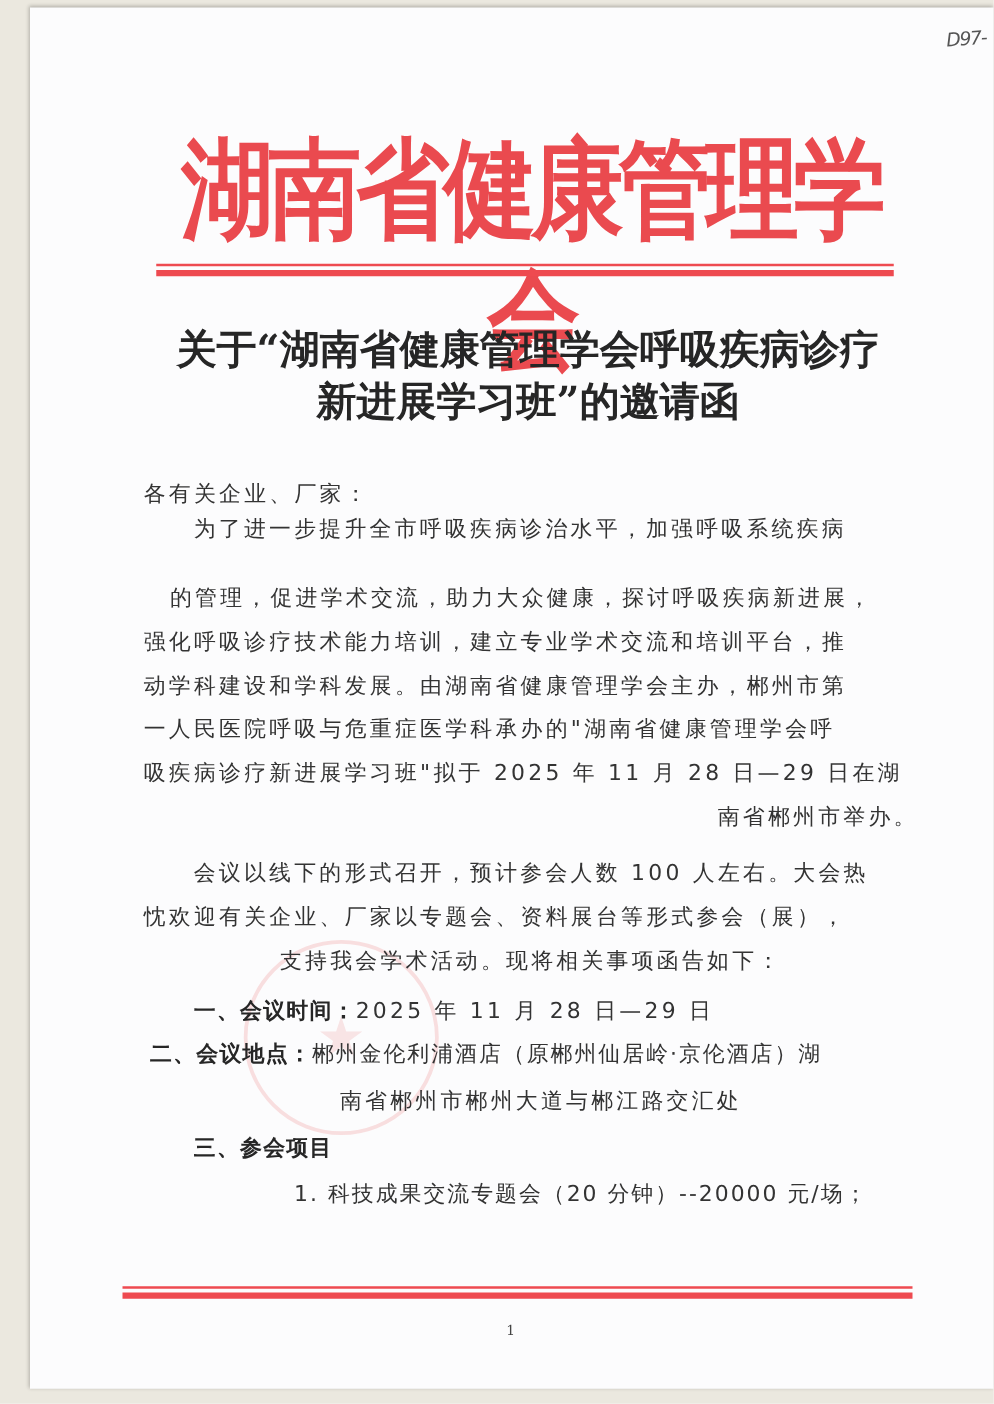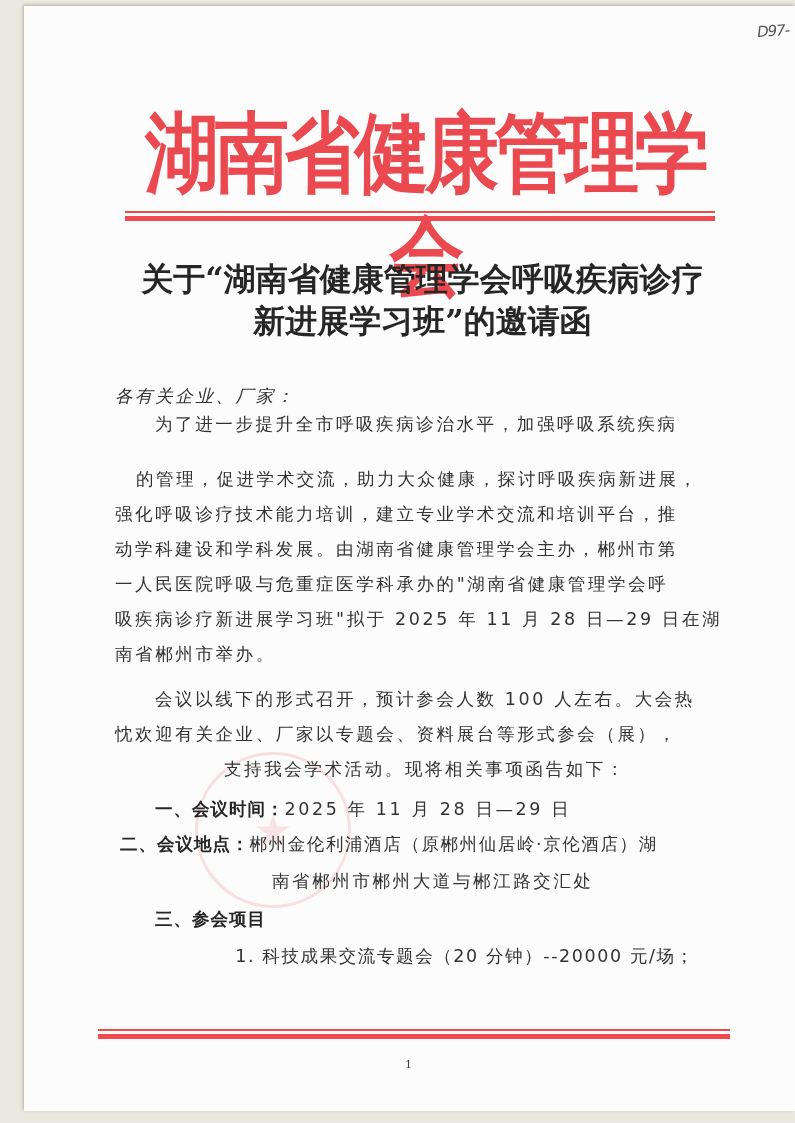--- a/index.html
+++ b/index.html
@@ -67,29 +67,29 @@
 <div class="rule" style="left:125px; top:211px; width:590px; height:2px;"></div>
 <div class="rule" style="left:125px; top:216px; width:590px; height:5px;"></div>
 
 <div class="title" style="top:258px;">关于“湖南省健康管理学会呼吸疾病诊疗</div>
 <div class="title" style="top:300px;">新进展学习班”的邀请函</div>
 
 <div class="seal">
     <span class="seal-star">★</span>
   </div>
 
-<div class="body-text" style="top:385px;font-style:italic;">各有关企业、厂家：</div>
+<div class="body-text" style="top:385px;">各有关企业、厂家：</div>
 
 <div class="body-text indent" style="top:413px;">为了进一步提升全市呼吸疾病诊治水平，加强呼吸系统疾病</div>
 <div class="body-text" style="top:468px;margin-left:21px;">的管理，促进学术交流，助力大众健康，探讨呼吸疾病新进展，</div>
 <div class="body-text" style="top:503px;">强化呼吸诊疗技术能力培训，建立专业学术交流和培训平台，推</div>
 <div class="body-text" style="top:538px;">动学科建设和学科发展。由湖南省健康管理学会主办，郴州市第</div>
 <div class="body-text" style="top:573px;">一人民医院呼吸与危重症医学科承办的"湖南省健康管理学会呼</div>
 <div class="body-text" style="top:608px;">吸疾病诊疗新进展学习班"拟于 2025 年 11 月 28 日—29 日在湖</div>
-<div class="body-text" style="top:643px;">南省郴州市举办。</div>
+<div class="body-text" style="top:643px;text-align:right;">南省郴州市举办。</div>
 
 <div class="body-text indent" style="top:688px;">会议以线下的形式召开，预计参会人数 100 人左右。大会热</div>
 <div class="body-text" style="top:723px;">忱欢迎有关企业、厂家以专题会、资料展台等形式参会（展），</div>
 <div class="body-text" style="top:758px;text-align:center;">支持我会学术活动。现将相关事项函告如下：</div>
 
 <div class="body-text indent" style="top:798px;">
   <span class="heading-strong">一、会议时间：</span><span>2025 年 11 月 28 日—29 日</span>
 </div>
 
 <div class="body-text" style="top:833px; left:120px;">

